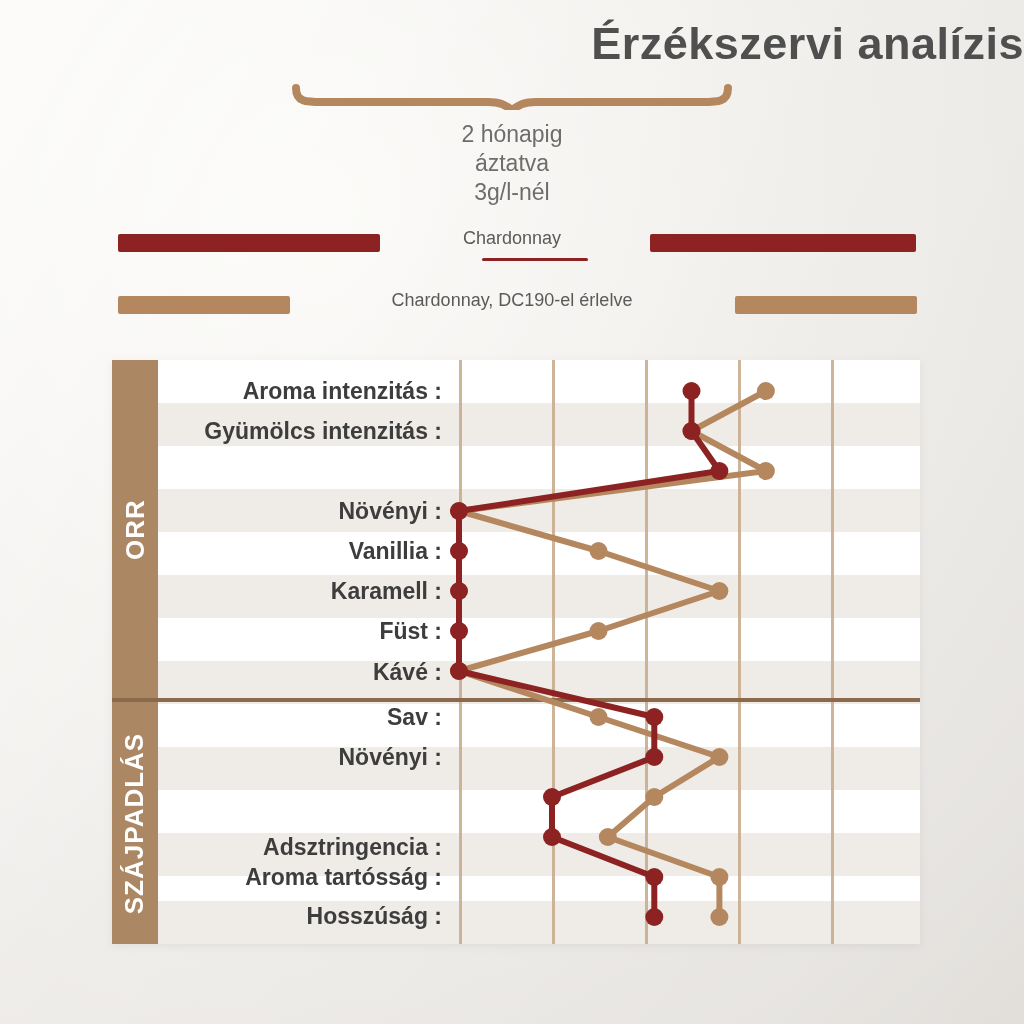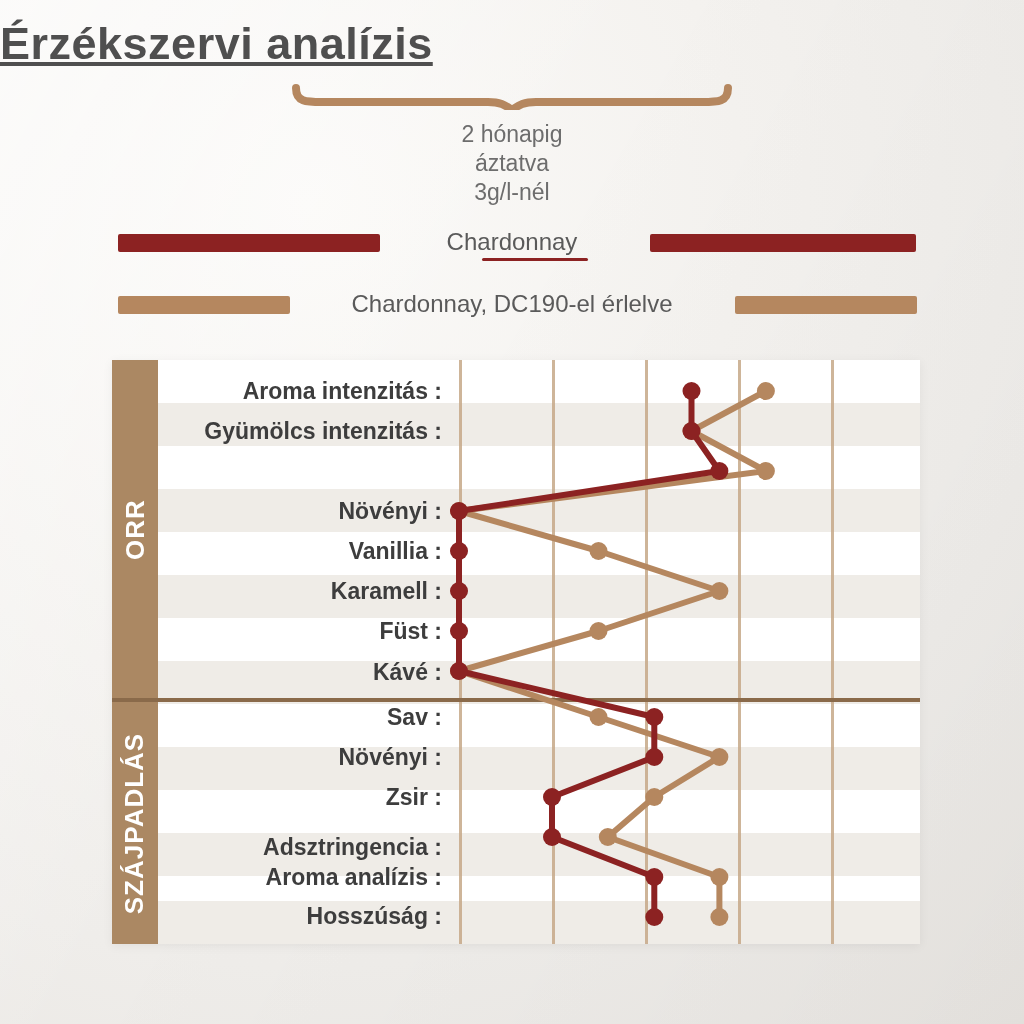--- a/index.html
+++ b/index.html
@@ -19,47 +19,46 @@
   
   .page:before{
     content:"";position:absolute;inset:0;
     background:linear-gradient(120deg, rgba(255,255,255,.65), rgba(255,255,255,0) 40%, rgba(0,0,0,.03));
     pointer-events:none;
   }
 
   
   .title{
     position:absolute;top:18px;left:0;right:0;
-    text-align:left;
+    text-align:right;
     font-size:45px;
     font-weight:bold;
     color:#4f4f4f;
     letter-spacing:.5px;
-    text-decoration:underline;
   }
   .title-brace{
     position:absolute;top:84px;left:50%;transform:translateX(-50%);
     width:440px;height:26px;
   }
 
   .subtitle{
     position:absolute;top:120px;left:0;right:0;
     text-align:center;
     font-size:23px;
     line-height:29px;
     color:#6d6d6d;
   }
 
   
   .legend-row{position:absolute;left:0;right:0;height:30px;}
   .legend-row.one{top:232px;}
   .legend-row.two{top:294px;}
   .legend-label{
     position:absolute;left:0;right:0;text-align:center;
-    font-size:24px;color:#5a5a5a;top:-4px;
+    font-size:18px;color:#5a5a5a;top:-4px;
   }
   .legend-bar{
     position:absolute;height:18px;border-radius:2px;top:2px;
   }
   .bar-dark{background:#8c2222;}
   .bar-light{background:#b5875f;}
   .legend-row.one .left{left:118px;width:262px;}
   .legend-row.one .right{left:650px;width:266px;}
   .legend-row.two .left{left:118px;width:172px;}
   .legend-row.two .right{left:735px;width:182px;}
@@ -178,23 +177,22 @@
     <div class="labels">
       <div class="lbl" style="top:31px;left:60px;width:270px">Aroma intenzitás :</div>
       <div class="lbl" style="top:71px;left:60px;width:270px">Gyümölcs intenzitás :</div>
       <div class="lbl" style="top:151px;left:60px;width:270px">Növényi :</div>
       <div class="lbl" style="top:231px;left:60px;width:270px">Karamell :</div>
       <div class="lbl" style="top:191px;left:60px;width:270px">Vanillia :</div>
       <div class="lbl" style="top:271px;left:60px;width:270px">Füst :</div>
       <div class="lbl" style="top:357px;left:60px;width:270px">Sav :</div>
       <div class="lbl" style="top:312px;left:60px;width:270px">Kávé :</div>
       <div class="lbl" style="top:397px;left:60px;width:270px">Növényi :</div>
-      <div class="lbl" style="top:437px;left:60px;width:270px">Zsir :</div>
       <div class="lbl" style="top:487px;left:60px;width:270px">Adsztringencia :</div>
-      <div class="lbl" style="top:517px;left:60px;width:270px">Aroma analízis :</div>
+      <div class="lbl" style="top:517px;left:60px;width:270px">Aroma tartósság :</div>
       <div class="lbl" style="top:556px;left:60px;width:270px">Hosszúság :</div>
     </div>
 
     <svg class="series" viewBox="0 0 808 584">
       <g id="series-light" fill="#b5875f" stroke="#b5875f" stroke-width="6" stroke-linejoin="round" stroke-linecap="round">
           <polyline points="653.9,31 579.5,71 653.9,111 347,151 486.5,191 607.4,231 486.5,271 347,311 486.5,357 607.4,397 542.3,437 495.8,477 607.4,517 607.4,557" fill="none" stroke="#b5875f" stroke-width="6" stroke-linejoin="round" stroke-linecap="round"></polyline>
           <circle cx="653.9" cy="31" r="9" fill="#b5875f" stroke="none"></circle>
           <circle cx="579.5" cy="71" r="9" fill="#b5875f" stroke="none"></circle>
           <circle cx="653.9" cy="111" r="9" fill="#b5875f" stroke="none"></circle>
           <circle cx="347" cy="151" r="9" fill="#b5875f" stroke="none"></circle>

